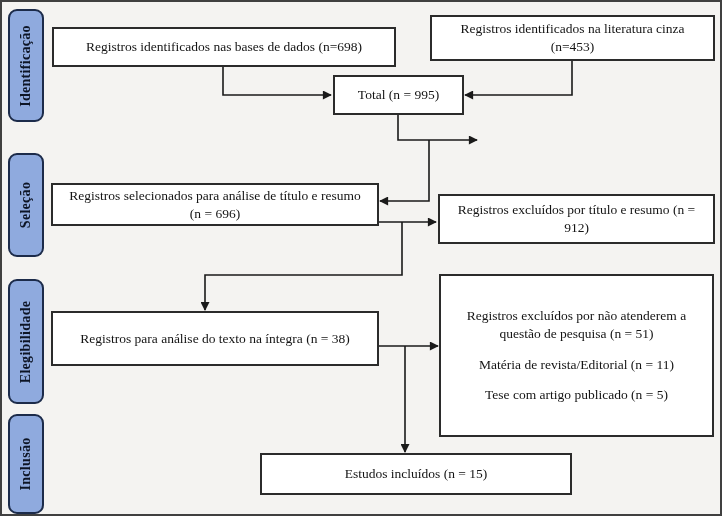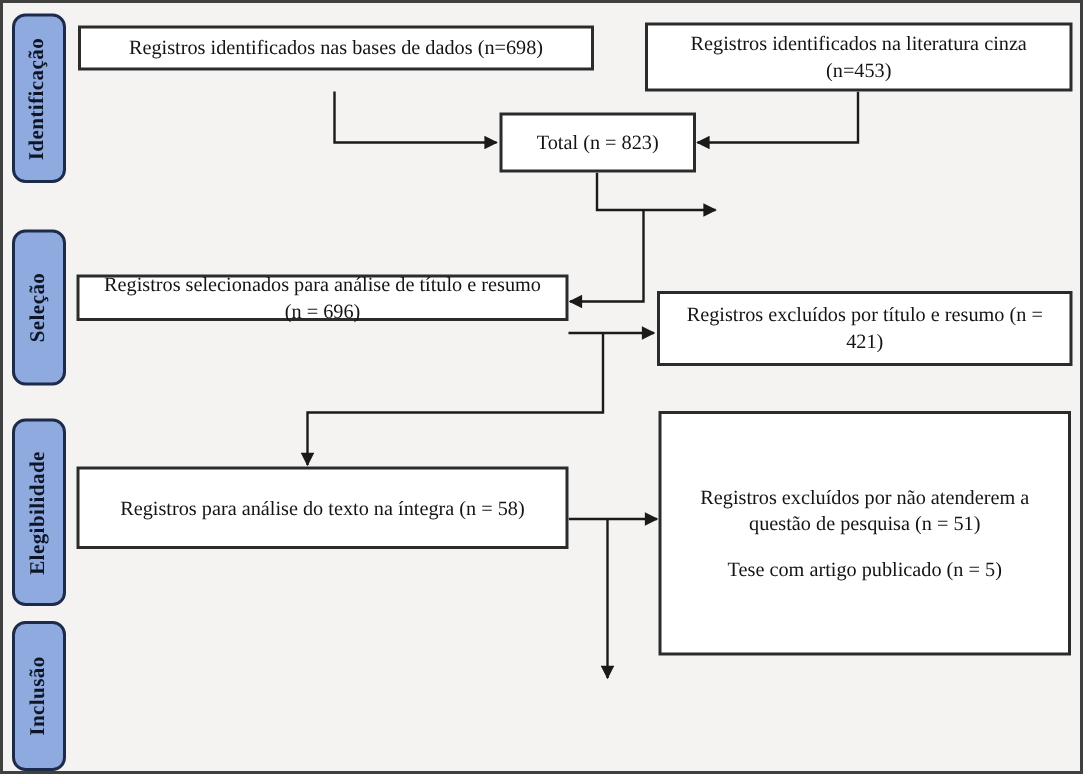--- a/index.html
+++ b/index.html
@@ -80,44 +80,48 @@
   <div class="stage" style="left:6px;top:151px;width:36px;height:104px">
     <span>Seleção</span>
   </div>
   <div class="stage" style="left:6px;top:277px;width:36px;height:125px">
     <span>Elegibilidade</span>
   </div>
   <div class="stage" style="left:6px;top:412px;width:36px;height:100px">
     <span>Inclusão</span>
   </div>
 
-  <div class="box" style="left:50px;top:15px;width:344px;height:30px">
+  <div class="box" style="left:50px;top:25px;width:344px;height:40px">
     <span>Registros identificados nas bases de dados (n=698)</span>
   </div>
 
   <div class="box" style="left:428px;top:13px;width:285px;height:46px">
     <span>Registros identificados na literatura cinza (n=453)</span>
   </div>
 
   <div class="box" style="left:331px;top:73px;width:131px;height:40px">
-    <span>Total (n = 823)</span>
+    <span>Total (n = 995)</span>
   </div>
 
 
-  <div class="box" style="left:49px;top:181px;width:328px;height:31px">
+  <div class="box" style="left:49px;top:181px;width:328px;height:43px">
     <span>Registros selecionados para análise de título e resumo (n = 696)</span>
   </div>
 
   <div class="box" style="left:436px;top:192px;width:277px;height:50px">
-    <span>Registros excluídos por título e resumo (n = 421)</span>
+    <span>Registros excluídos por título e resumo (n = 912)</span>
   </div>
 
   <div class="box" style="left:49px;top:309px;width:328px;height:55px">
-    <span>Registros para análise do texto na íntegra (n = 58)</span>
+    <span>Registros para análise do texto na íntegra (n = 38)</span>
   </div>
 
   <div class="box multi" style="left:437px;top:272px;width:275px;height:163px">
     <div>Registros excluídos por não atenderem a questão de pesquisa (n = 51)</div>
+    <div>Matéria de revista/Editorial (n = 11)</div>
     <div>Tese com artigo publicado (n = 5)</div>
   </div>
 
+  <div class="box" style="left:258px;top:451px;width:312px;height:42px">
+    <span>Estudos incluídos (n = 15)</span>
+  </div>
 
 </div>
 
 </body></html>

